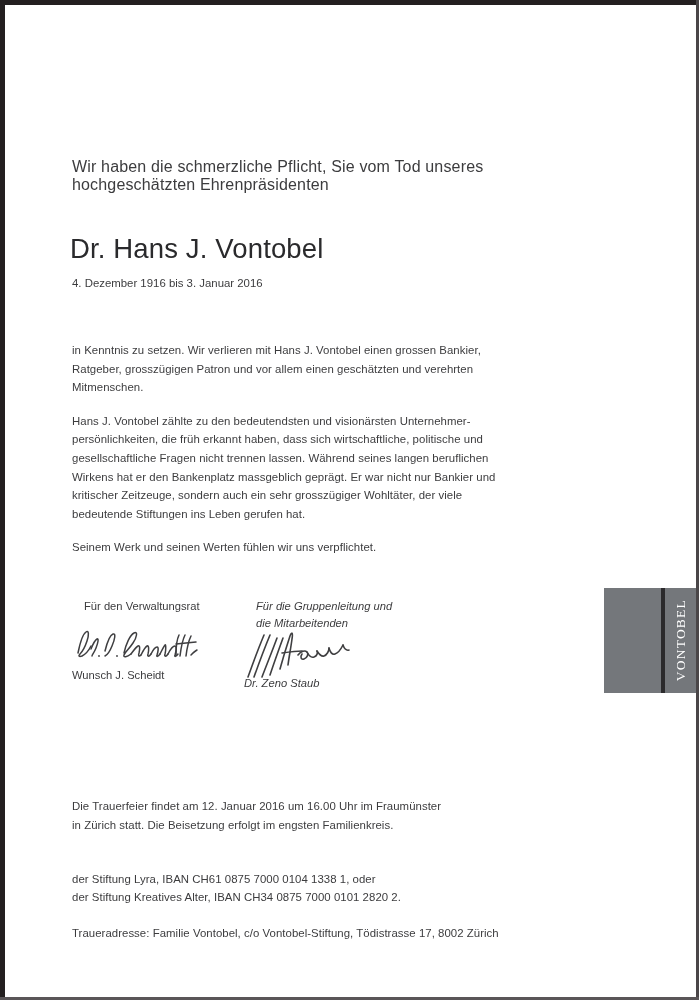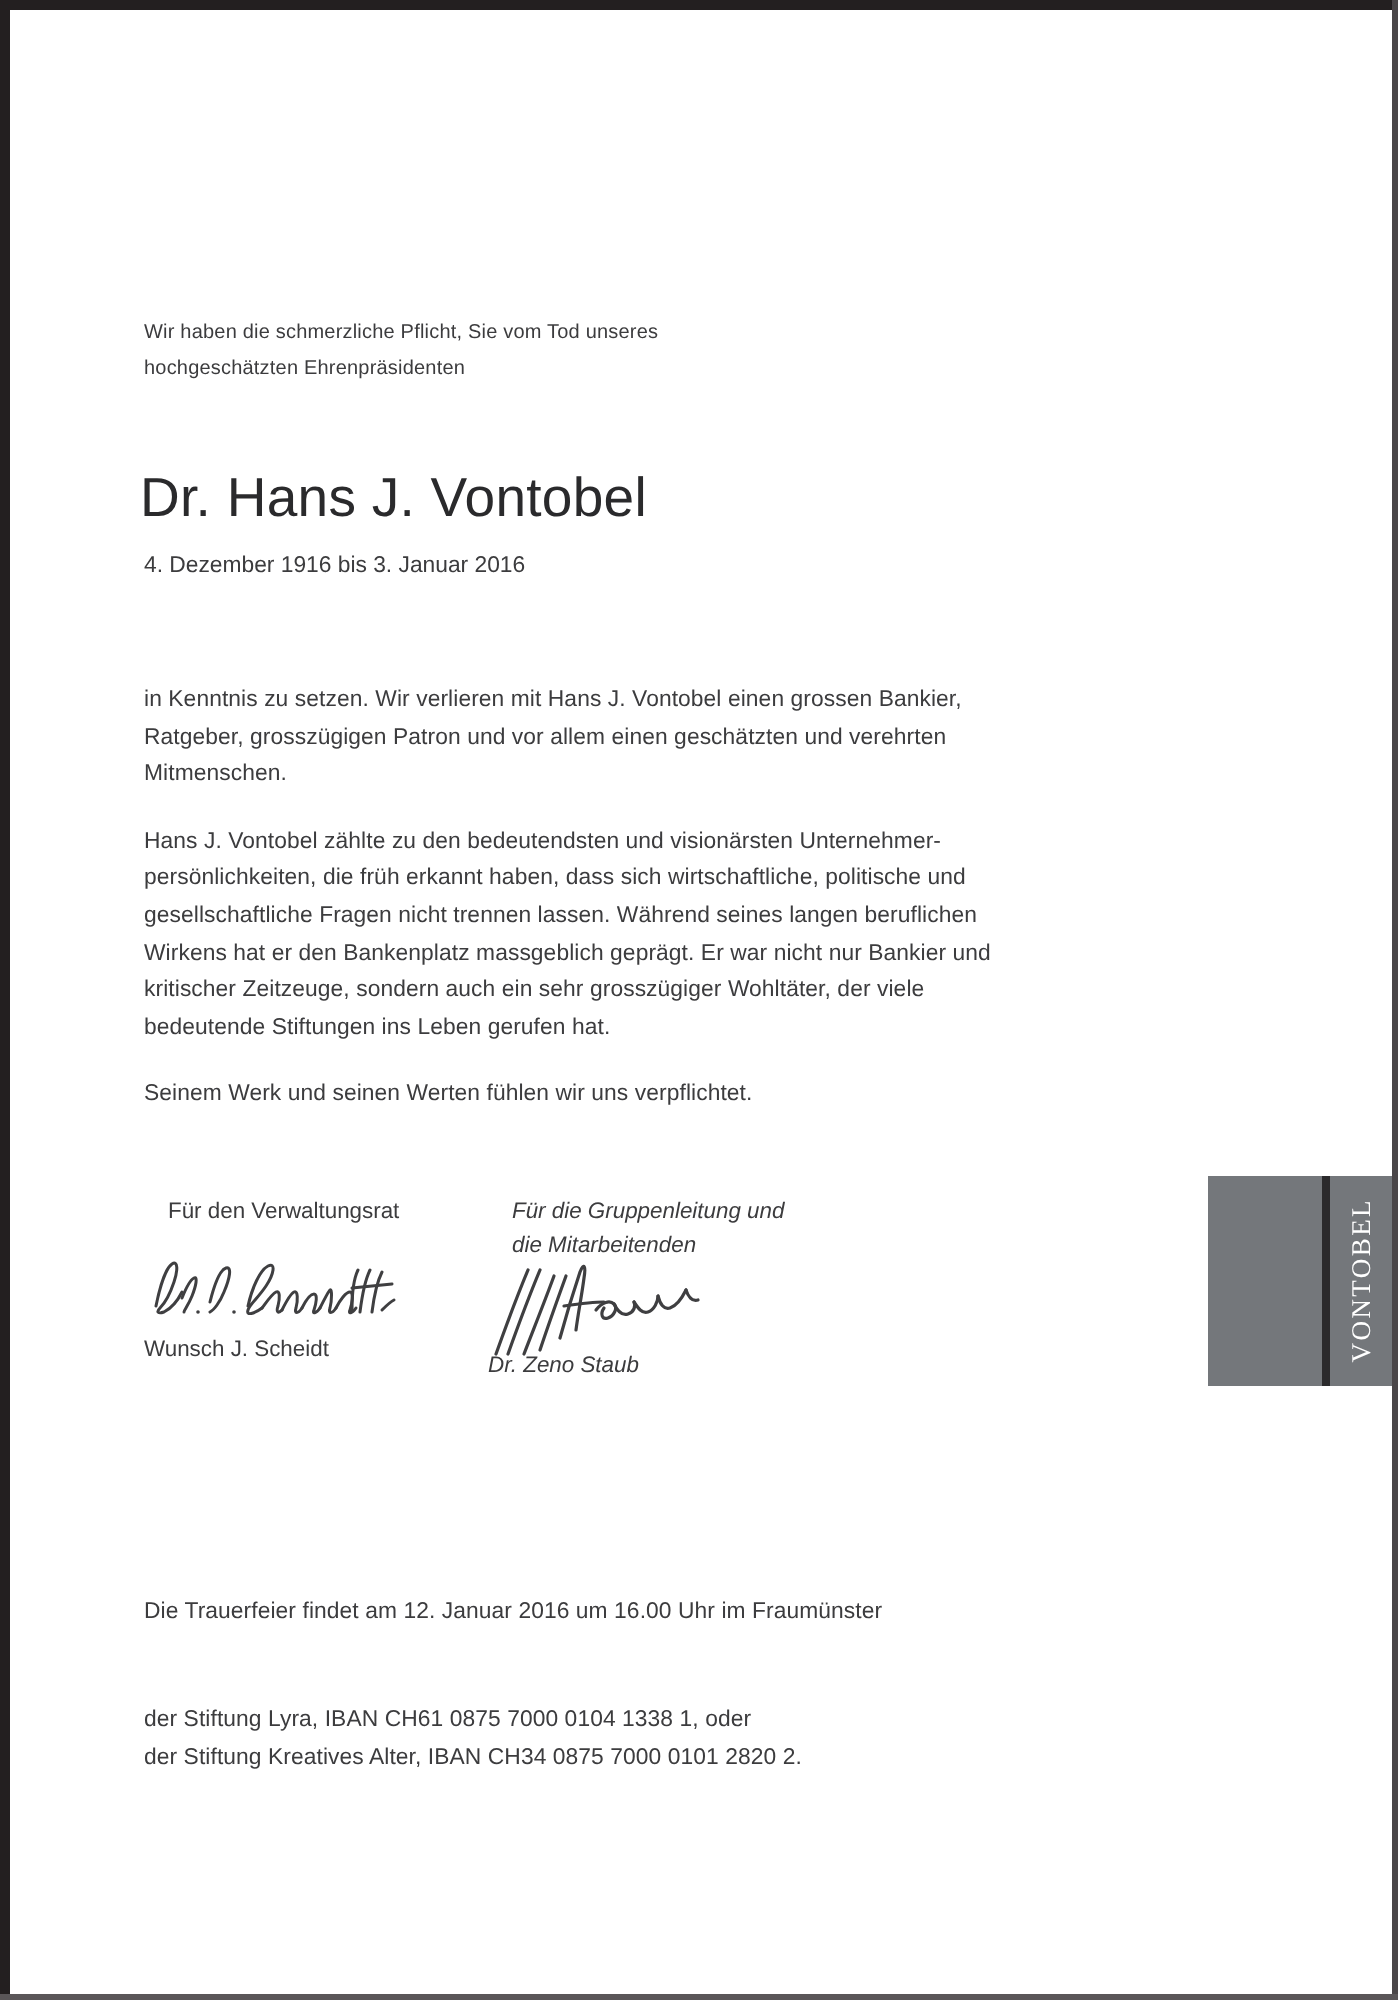--- a/index.html
+++ b/index.html
@@ -52,21 +52,21 @@
     left: 72px;
     top: 0;
     width: 560px;
   }
 
   .intro {
     position: absolute;
     left: 0;
     top: 158px;
     width: 460px;
-    font-size: 10px;
+    font-size: 16px;
     line-height: 18px;
     color: #3c3c3e;
     letter-spacing: 0.01em;
   }
 
   .deceased-name {
     position: absolute;
     left: -2px;
     top: 232px;
     font-size: 27.5px;
@@ -275,26 +275,28 @@
           </svg>
         </div>
         <p class="sig-name">Dr. Zeno Staub</p>
       </div>
 
     </div>
 
     <div class="footer-block">
       <p>
         <span>Die Trauerfeier findet am 12. Januar 2016 um 16.00 Uhr im Fraumünster</span><br>
+        <span>in Zürich statt. Die Beisetzung erfolgt im engsten Familienkreis.</span>
       </p>
       <p>
         <br>
         <span>der Stiftung Lyra, IBAN CH61 0875 7000 0104 1338 1, oder</span><br>
         <span>der Stiftung Kreatives Alter, IBAN CH34 0875 7000 0101 2820 2.</span>
       </p>
+      <p>Traueradresse: Familie Vontobel, c/o Vontobel-Stiftung, Tödistrasse 17, 8002 Zürich</p>
     </div>
 
   </div>
 
   <div class="logo">
     <div class="logo-divider"></div>
     <div class="logo-wordmark">
       <span>VONTOBEL</span>
     </div>
   </div>

